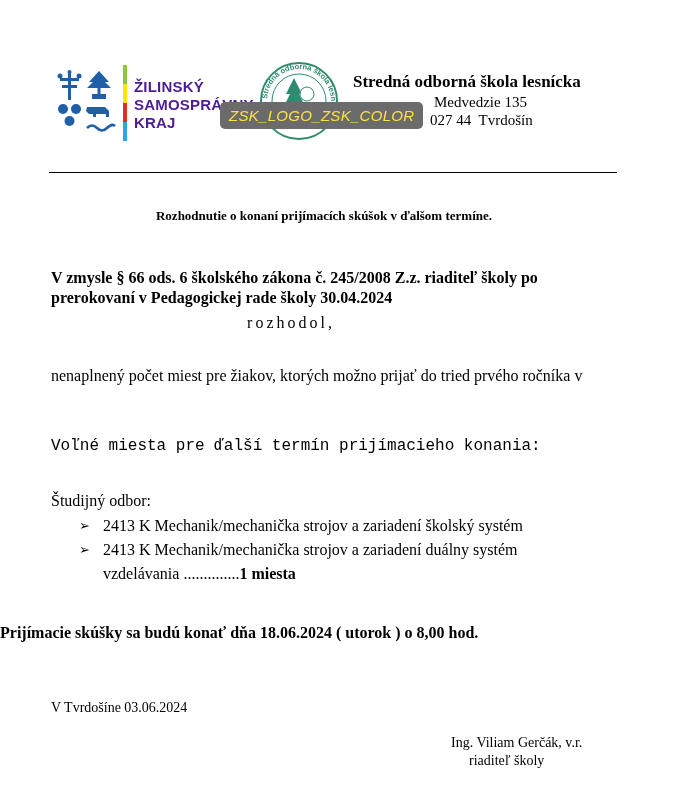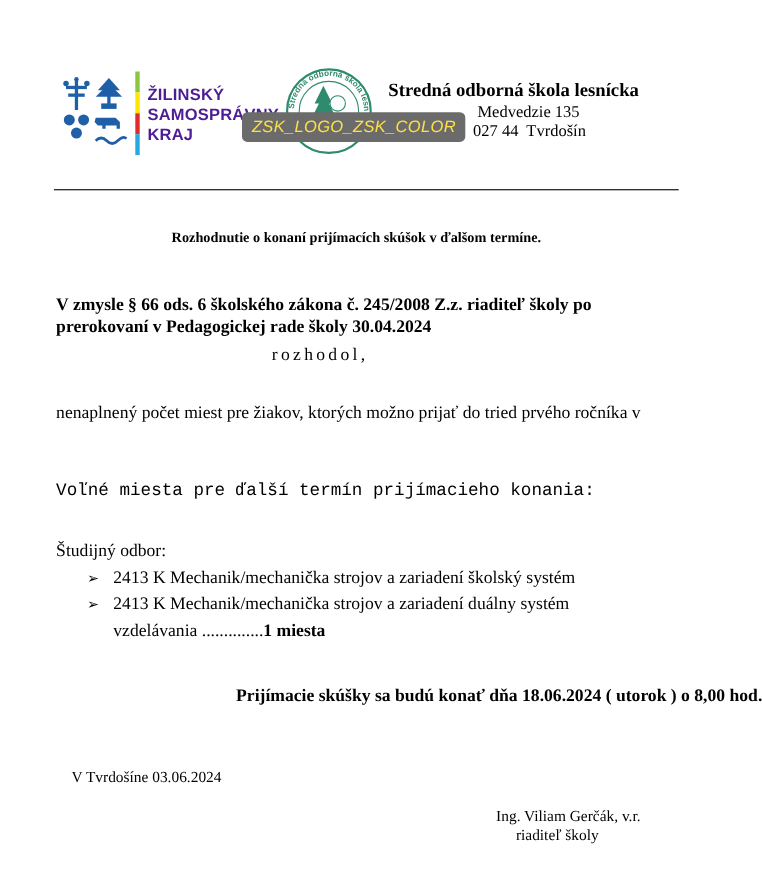--- a/index.html
+++ b/index.html
@@ -20,22 +20,22 @@
   .school-addr { left: 434px; top: 93px; font-size: 15px; line-height: 18px; }
   .school-addr2 { left: 430px; top: 111px; font-size: 15px; line-height: 18px; }
   .rule { left: 49px; top: 172px; width: 568px; height: 0; border-top: 1.5px solid #000; }
   .doc-title { left: 0; width: 648px; top: 208px; text-align: center; font-weight: bold; font-size: 13px; }
   .para { left: 51px; font-size: 16px; line-height: 20px; width: 590px; }
   .center { left: 0; width: 582px; text-align: center; font-size: 16px; letter-spacing: 3px; }
   .list { left: 79px; top: 514px; font-size: 16px; line-height: 24px; }
   .list-item { display: flex; }
   .bullet { width: 24px; font-size: 13px; }
   .bold { font-weight: bold; }
-  .exam-line { left: 0; width: 693px; text-align: right; top: 624px; font-weight: bold; font-size: 16px; }
-  .date-line { left: 51px; top: 700px; font-size: 14px; margin-left: 14px; }
+  .exam-line { left: 0; width: 693px; text-align: left; top: 624px; font-weight: bold; font-size: 16px; }
+  .date-line { left: 51px; top: 700px; font-size: 14px; }
   .sign { left: 451px; top: 734px; font-size: 14px; line-height: 18px; }
   .sign2 { left: 469px; top: 752px; font-size: 14px; line-height: 18px; }
 </style>
 </head>
 <body>
 
 <div class="abs zsk-emblem">
   <svg width="60" height="66" viewBox="0 0 60 66">
     <g fill="#1f5fa8">
 

